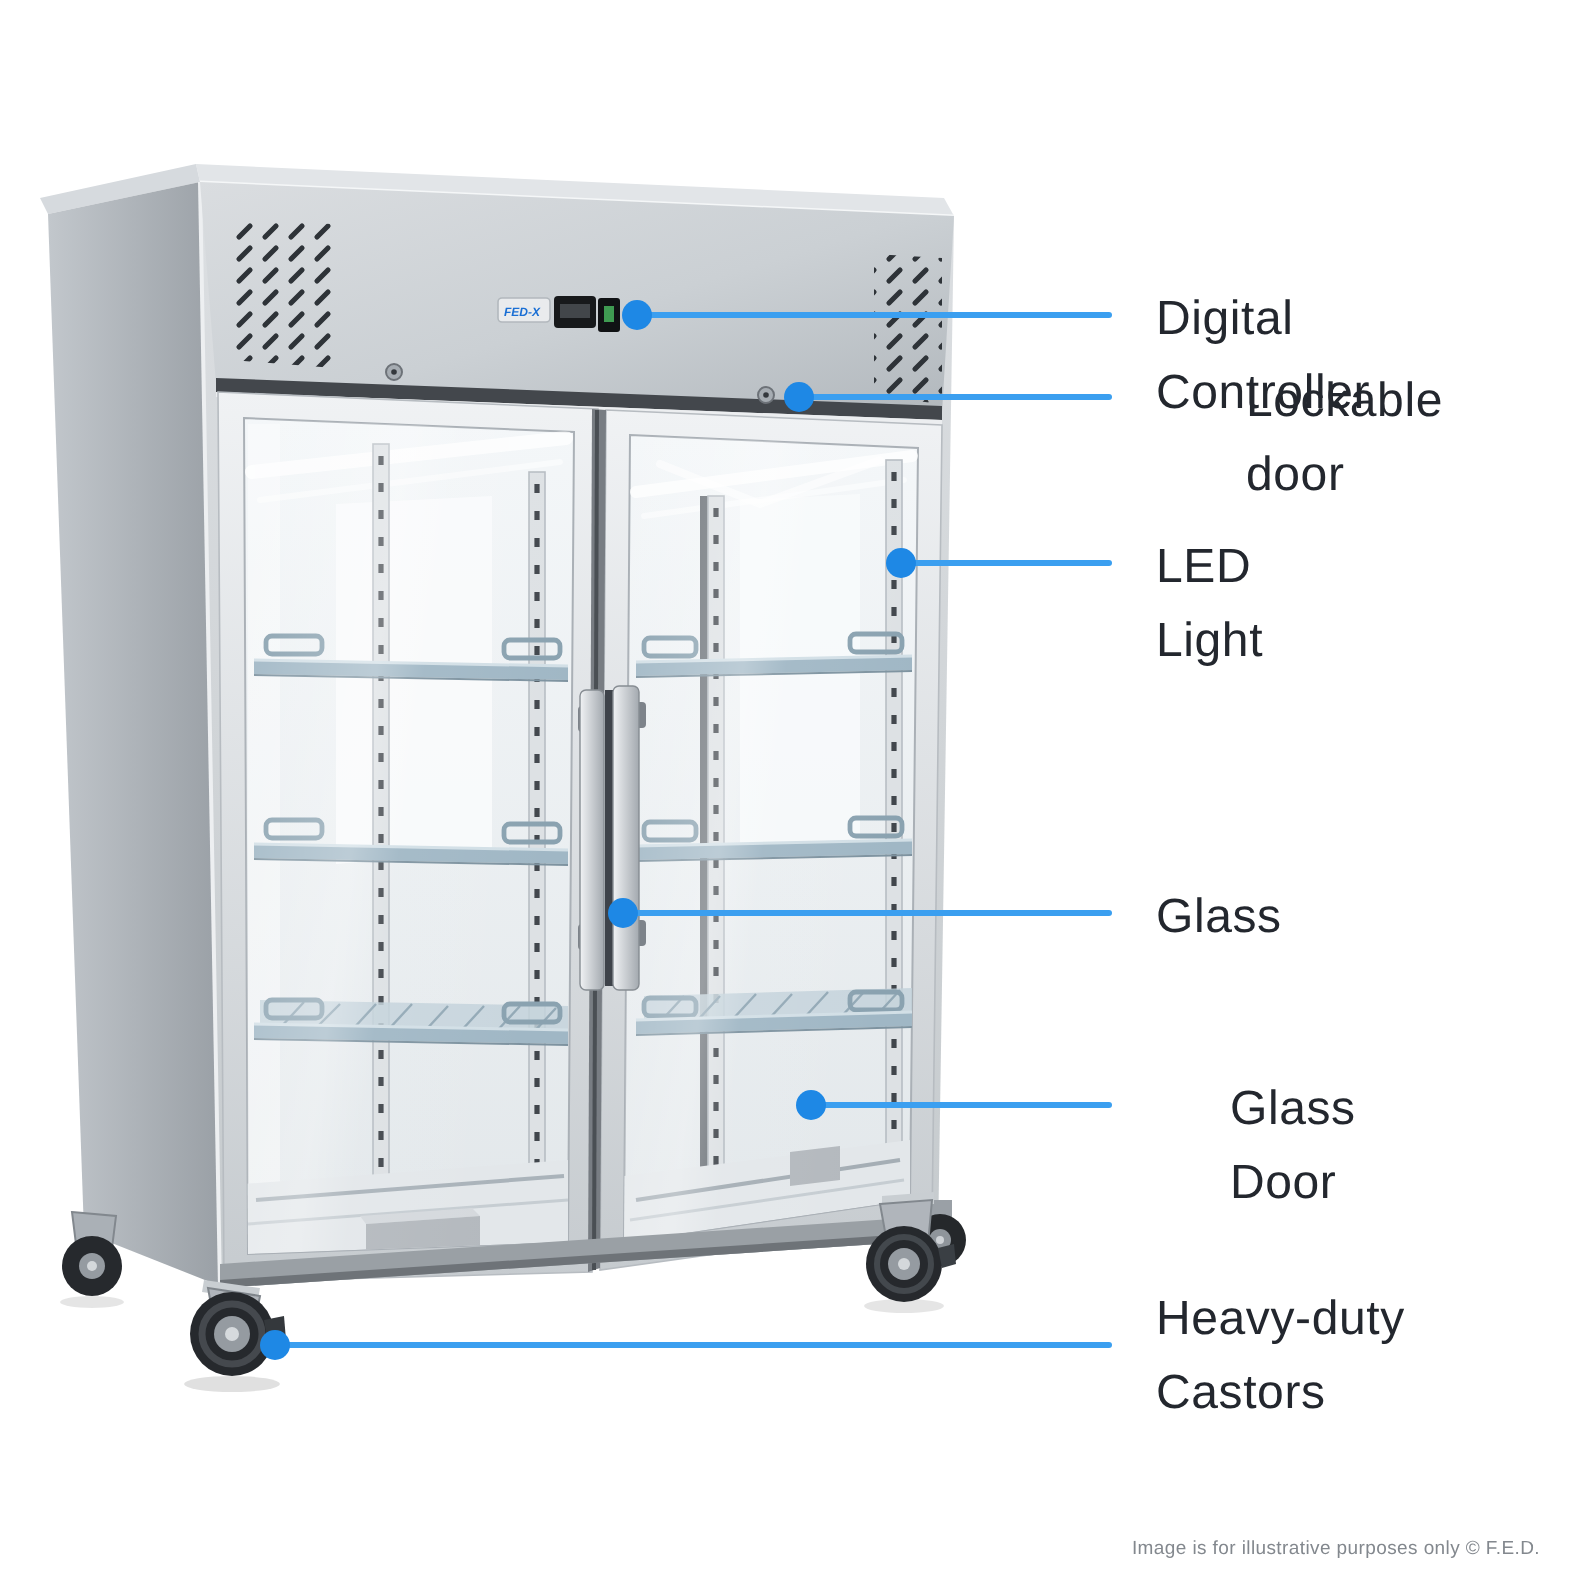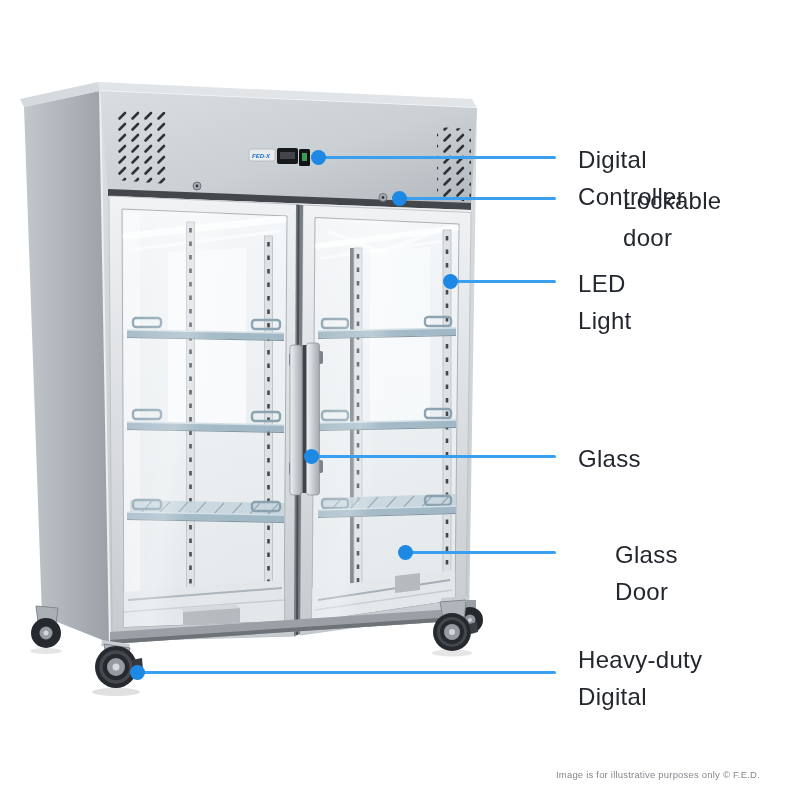--- a/index.html
+++ b/index.html
@@ -14,21 +14,21 @@
   }
   .callout .dot{
     position:absolute;width:15px;height:15px;border-radius:50%;
     background:var(--callout_dot,#1e88e5);
   }
   .callout .label{
     position:absolute;font-size:24px;line-height:37px;font-weight:400;
     color:var(--label_text,#23272e);letter-spacing:.3px;white-space:normal;
   }
   .disclaimer{
-    position:absolute;right:30px;top:769px;font-size:9.5px;line-height:12px;
+    position:absolute;right:20px;top:769px;font-size:9.5px;line-height:12px;
     color:#83888e;letter-spacing:.2px;
   }
 </style>
 </head>
 <body>
 
 <div class="stage">
 
   <svg class="fridge" viewBox="0 0 790 790">
     <defs>
@@ -289,18 +289,18 @@
 
   <div class="callout">
     <div class="line" style="left:405px;top:550.5px;width:151px;"></div>
     <div class="dot" style="left:397.5px;top:544.5px;"></div>
     <div class="label" style="left:578px;top:536px;margin-left:37px;">Glass Door</div>
   </div>
 
   <div class="callout">
     <div class="line" style="left:137px;top:670.5px;width:419px;"></div>
     <div class="dot" style="left:129.5px;top:664.5px;"></div>
-    <div class="label" style="left:578px;top:641px;width:175px;">Heavy-duty Digital</div>
+    <div class="label" style="left:578px;top:641px;width:175px;">Heavy-duty Castors</div>
   </div>
 
   <div class="disclaimer">Image is for illustrative purposes only © F.E.D.</div>
 
 </div>
 
 </body></html>

